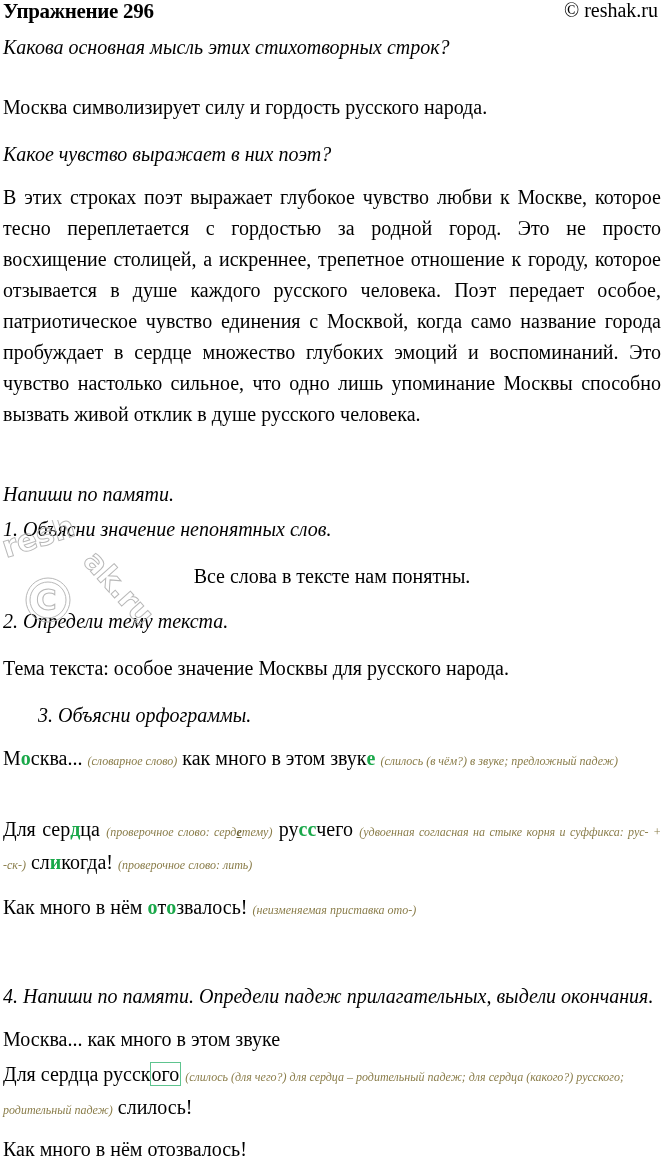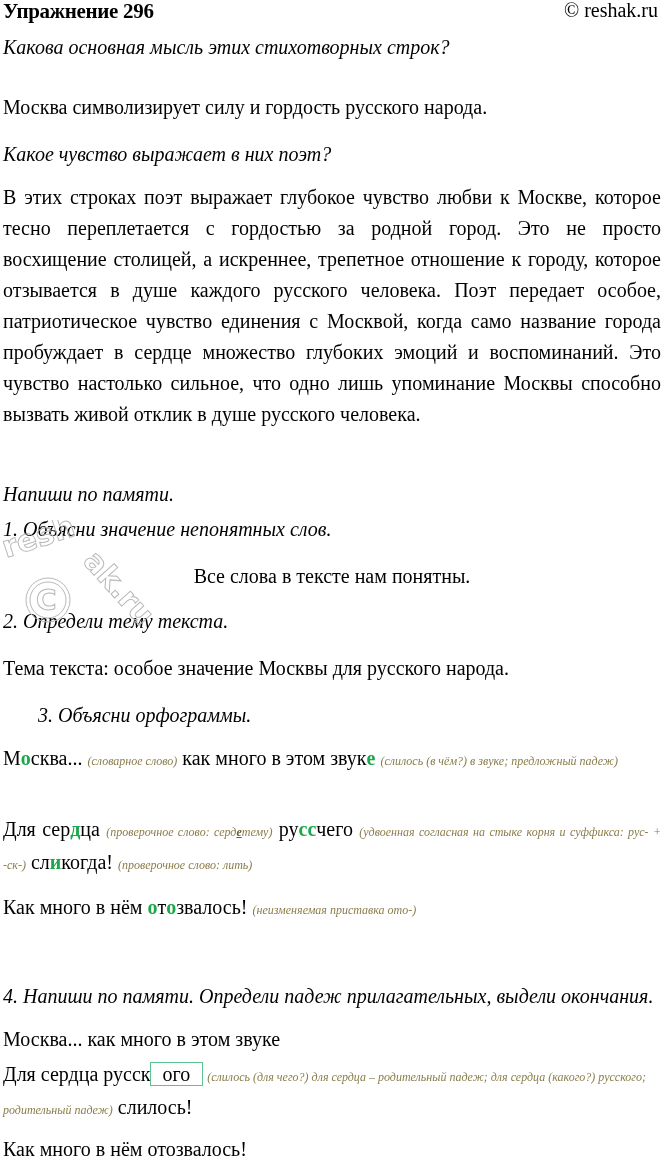--- a/index.html
+++ b/index.html
@@ -18,21 +18,21 @@
   }
   .copyright {
     position: absolute; right: 6px; top: -1px; font-size: 20px; text-align: center;
   }
   .blk { position: absolute; left: 3px; width: 658px; line-height: 30px; }
   .it { font-style: italic; }
   .j { text-align: justify; text-align-last: left; }
   .note { color: #8a7d4a; font-style: italic; font-size: 12px; }
   .g { color: #1aa84a; font-weight: bold; }
   .ul { text-decoration: underline; font-weight: bold; color: #6c6236; }
-  .box { outline: 1.5px solid #5ec48f; outline-offset: 0px; padding: 0 12px; }
+  .box { outline: 1.5px solid #5ec48f; outline-offset: 0px; padding: 0 1px; }
   .watermark { position: absolute; left: 0; top: 520px; width: 170px; height: 120px; pointer-events: none; }
 </style>
 </head>
 <body>
 
 <div class="header">
   <div class="title">Упражнение 296</div>
   <div class="copyright">© reshak.ru</div>
 </div>
 

